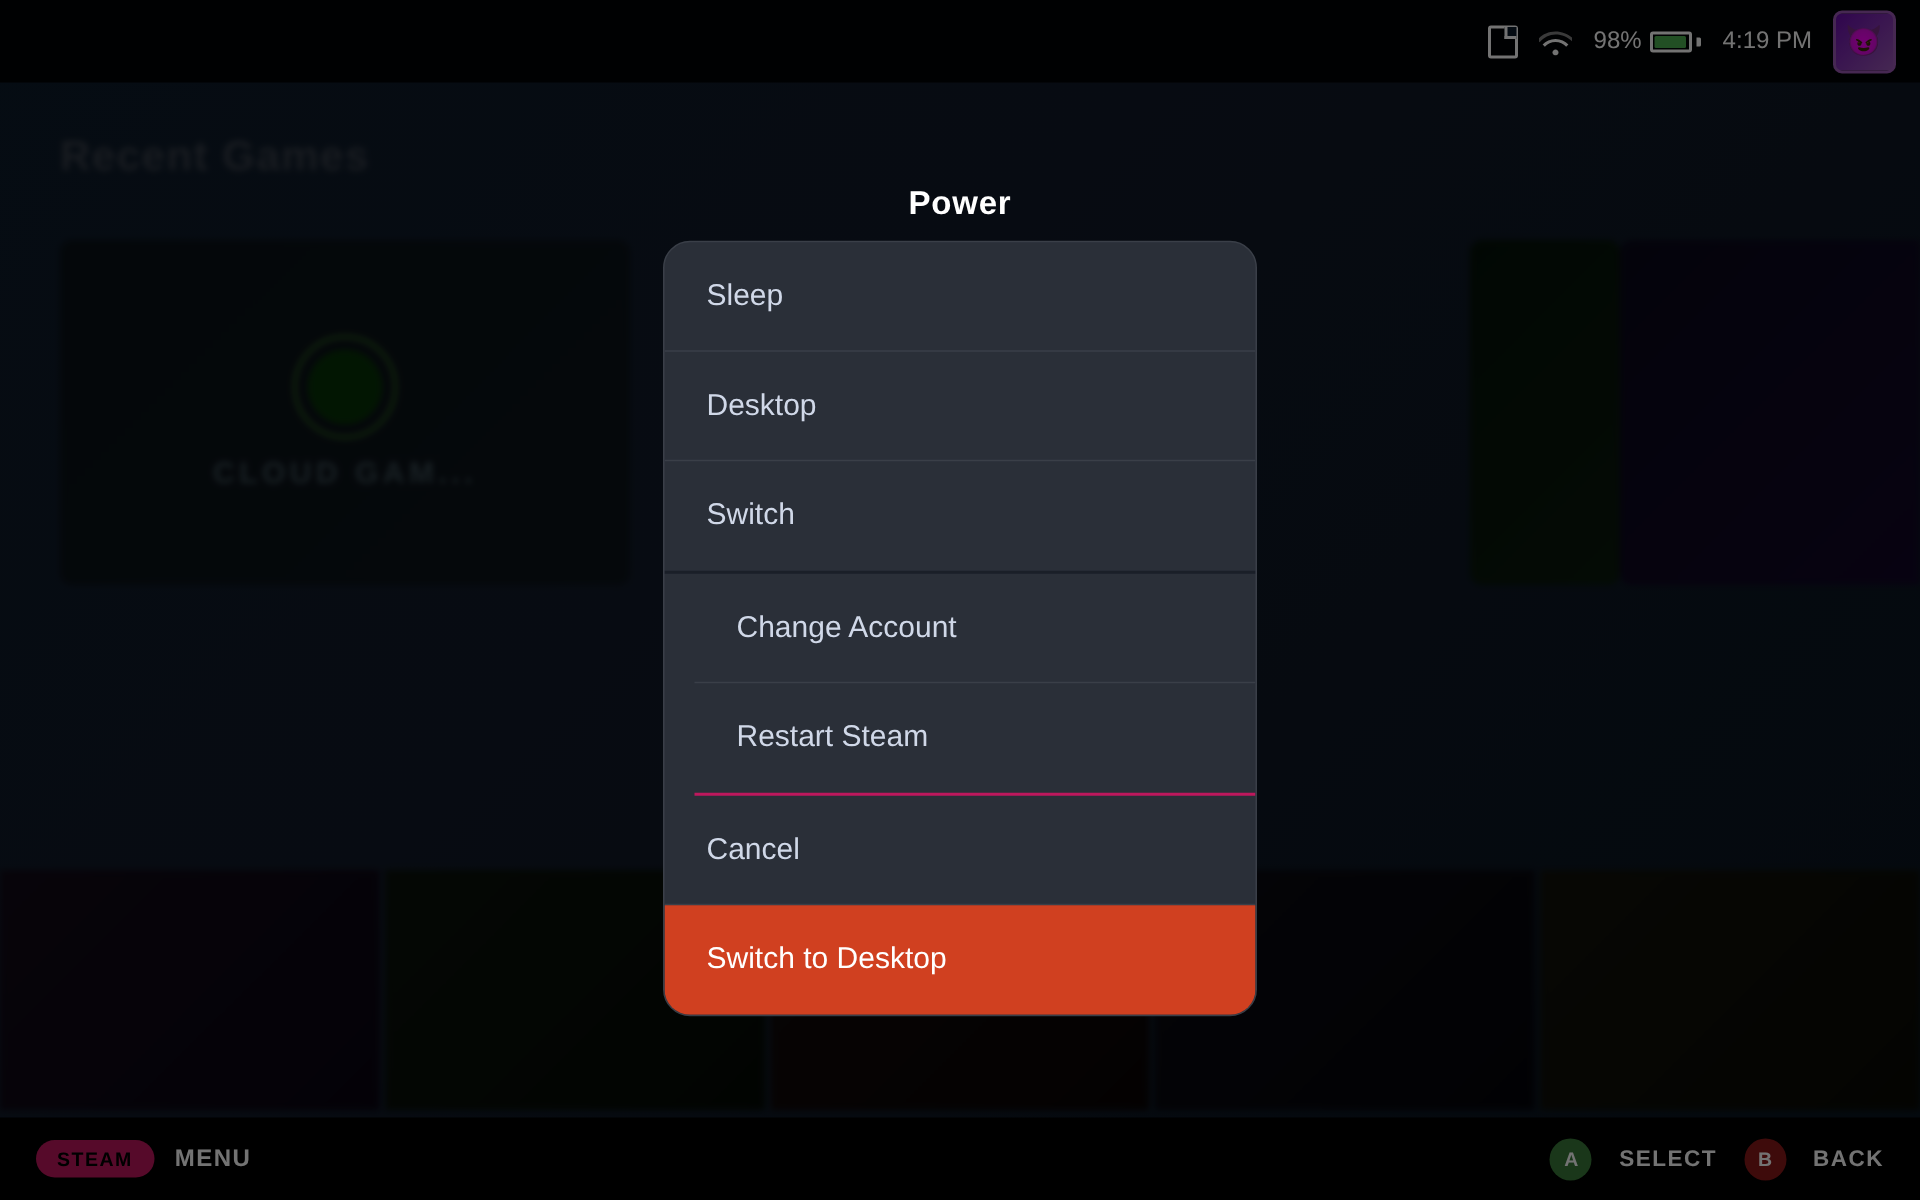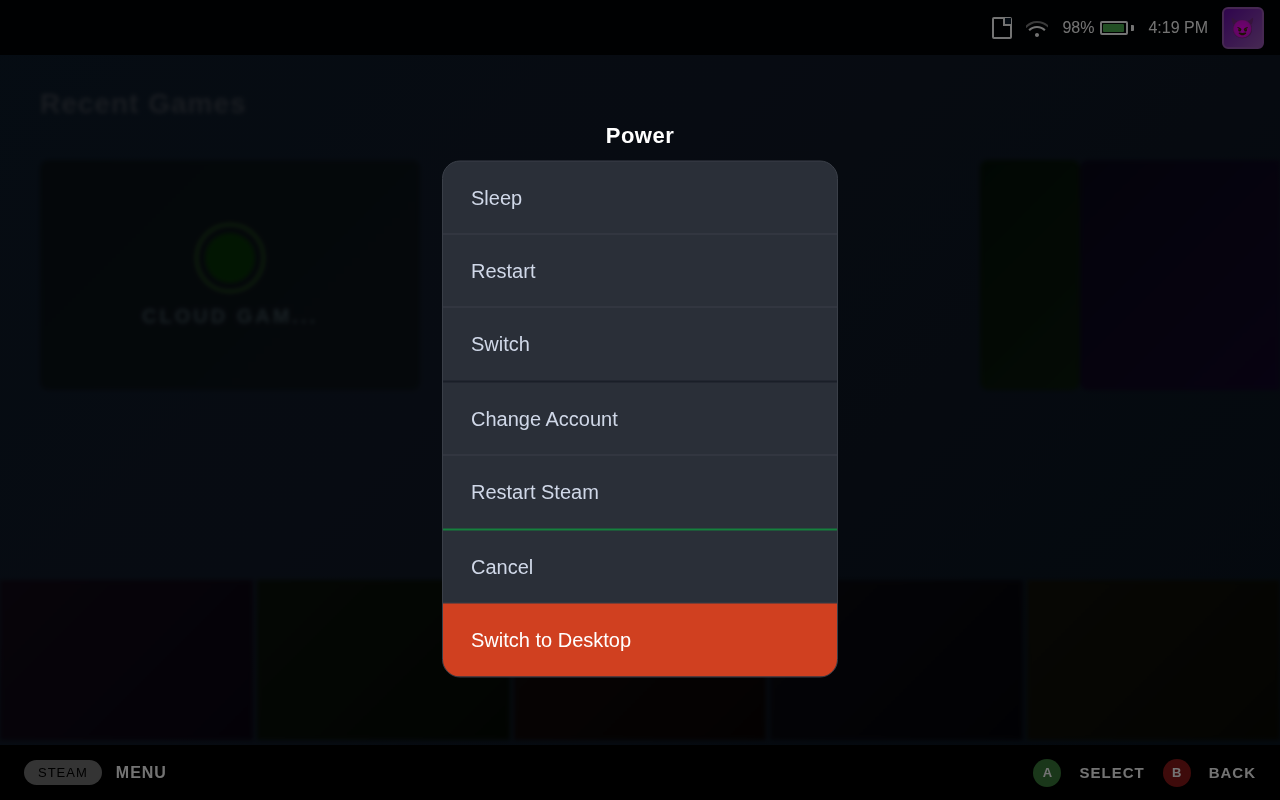--- a/index.html
+++ b/index.html
@@ -247,21 +247,22 @@
       color: #ffffff;
       font-weight: 500;
     }
 
     
     .menu-group-1 {
       border-bottom: 2px solid #1a1f28;
     }
 
     .menu-group-2 {
-      border-bottom: 2px solid #15803d;
+      border-bottom: 2px solid #be185d;
+      margin-left: 20px;
     }
 
     
     .taskbar {
       position: absolute;
       bottom: 0;
       left: 0;
       right: 0;
       height: 55px;
       background: #000000;
@@ -272,24 +273,24 @@
       z-index: 10;
     }
 
     .taskbar-left {
       display: flex;
       align-items: center;
       gap: 14px;
     }
 
     .steam-badge {
-      background: #737373;
+      background: #be185d;
       color: #000000;
       font-size: 13px;
-      font-weight: 400;
+      font-weight: 700;
       padding: 5px 14px;
       border-radius: 20px;
       letter-spacing: 1px;
     }
 
     .taskbar-menu-label {
       color: #ffffff;
       font-size: 16px;
       font-weight: 600;
       letter-spacing: 1px;
@@ -404,21 +405,21 @@
 <div class="power-dialog">
   <div class="power-title">Power</div>
 
   <div class="menu-list">
 
     <div class="menu-group-1">
       <div class="menu-item">
         <span>Sleep</span>
       </div>
       <div class="menu-item">
-        <span>Restart</span>
+        <span>Desktop</span>
       </div>
       <div class="menu-item">
         <span>Switch</span>
       </div>
     </div>
 
     <div class="menu-group-2">
       <div class="menu-item">
         <span>Change Account</span>
       </div>

